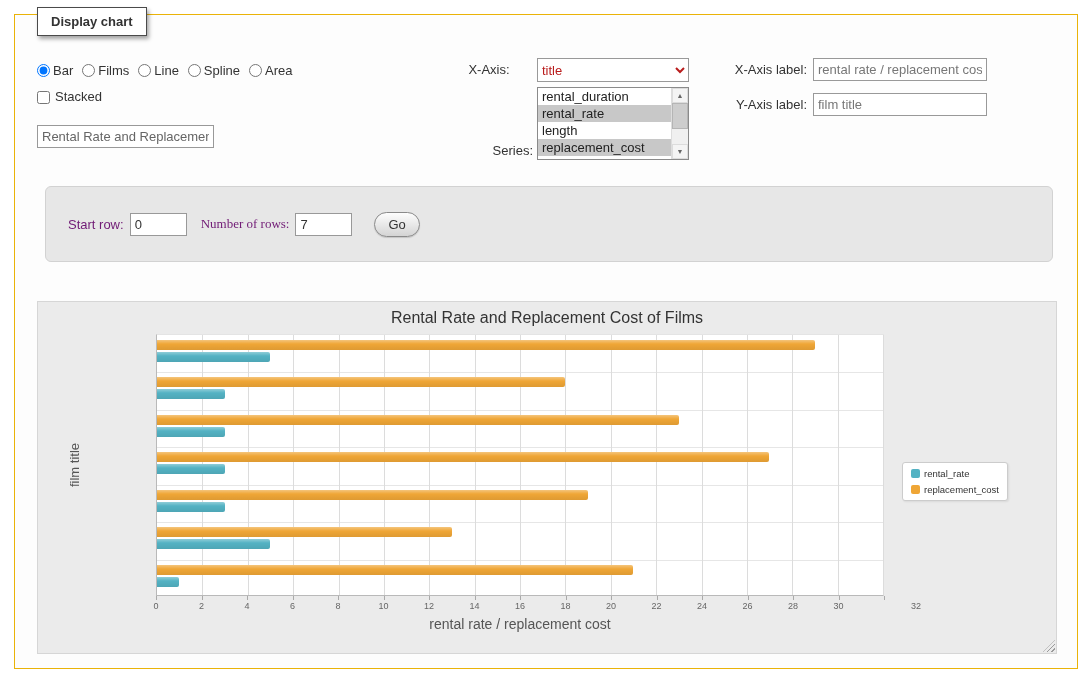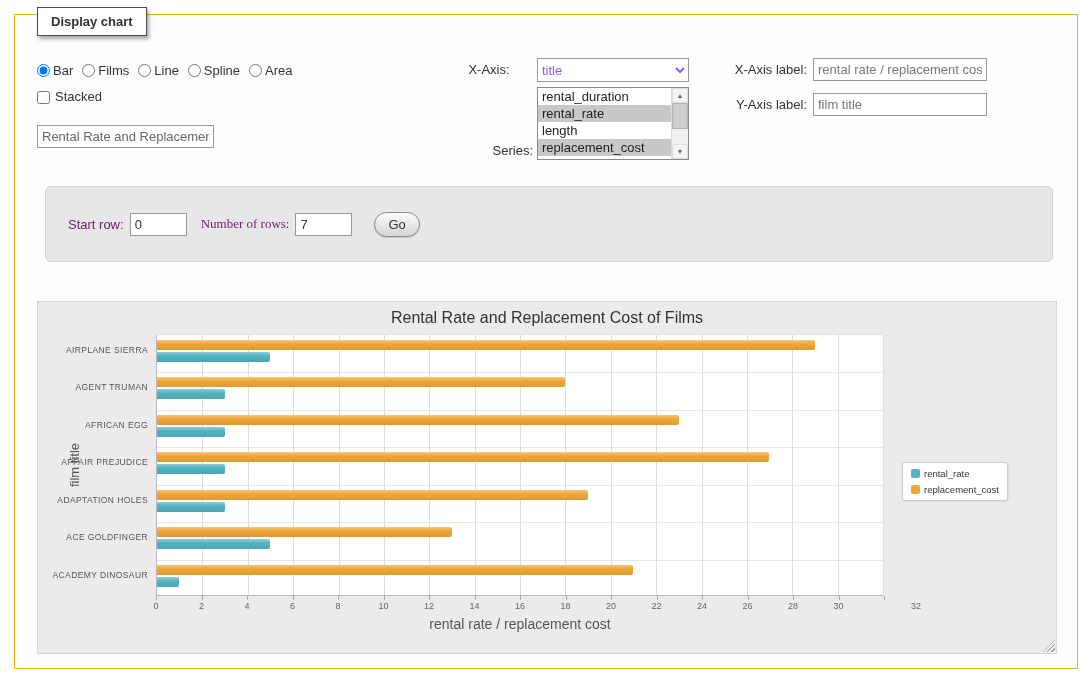--- a/index.html
+++ b/index.html
@@ -15,21 +15,21 @@
   .radio-item { display:flex; align-items:center; gap:3px; cursor:default; }
   .radio-item input { margin:0; }
 
   .stacked-row { position:absolute; left:22px; top:74px; display:flex; align-items:flex-end; gap:5px; font-size:13px; color:#333; }
   .stacked-row input { margin:0; }
 
   input[type="text"], .title-input { font-family:"Liberation Sans", sans-serif; }
   .title-input { position:absolute; left:22px; top:110px; width:177px; height:23px; border:1px solid #999; padding:2px 4px; font-size:13px; color:#666; background:#fff; }
 
   .x-axis-caption { position:absolute; left:430px; top:47px; width:88px; text-align:center; }
-  .x-axis-select { position:absolute; left:522px; top:43px; width:152px; height:24px; font-size:13px; font-family:"Liberation Sans", sans-serif; color:#8b5cf6; border:1px solid #999; background:#fff; }
+  .x-axis-select { position:absolute; left:522px; top:43px; width:152px; height:24px; font-size:13px; font-family:"Liberation Sans", sans-serif; color:#b91c1c; border:1px solid #999; background:#fff; }
   .series-caption { position:absolute; left:430px; top:128px; width:88px; text-align:right; }
 
   .series-list { position:absolute; left:522px; top:72px; width:152px; height:73px; border:1px solid #8a8a8a; background:#fff; display:flex; overflow:hidden; }
   .series-options { flex:1; overflow:hidden; }
   .list-option { height:17px; line-height:17px; padding:0 4px; font-size:13px; color:#222; white-space:nowrap; overflow:hidden; }
   .list-option.selected { background:#c8c8c8; }
   .scrollbar { width:17px; background:#f0f0f0; border-left:1px solid #ddd; display:flex; flex-direction:column; }
   .scroll-btn { height:15px; font-size:7px; color:#666; display:flex; align-items:center; justify-content:center; background:#f4f4f4; border:1px solid #dcdcdc; }
   .scroll-track { flex:1; position:relative; }
   .scroll-thumb { position:absolute; top:0; left:0; right:0; height:26px; background:#cdcdcd; border:1px solid #b5b5b5; }
@@ -136,29 +136,20 @@
       <span class="lbl">Start row:</span>
       <input type="text" class="small-input" value="0" style="">
       <span class="lbl ml14">Number of rows:</span>
       <input type="text" class="small-input" value="7" style="">
       <button class="go-button">Go</button>
     </div>
 
     <div class="chart-panel">
       <div class="chart-title">Rental Rate and Replacement Cost of Films</div>
       <div class="y-axis-title">film title</div>
-      <div class="cat-labels">
-          <div class="cat-label" style="top: 0px;">AIRPLANE SIERRA</div>
-          <div class="cat-label" style="top: 37.4286px;">AGENT TRUMAN</div>
-          <div class="cat-label" style="top: 74.8571px;">AFRICAN EGG</div>
-          <div class="cat-label" style="top: 112.286px;">AFFAIR PREJUDICE</div>
-          <div class="cat-label" style="top: 149.714px;">ADAPTATION HOLES</div>
-          <div class="cat-label" style="top: 187.143px;">ACE GOLDFINGER</div>
-          <div class="cat-label" style="top: 224.571px;">ACADEMY DINOSAUR</div>
-        </div>
       <div class="plot-area">
           <div class="hgrid" style="top: 37.4286px;"></div>
           <div class="hgrid" style="top: 74.8571px;"></div>
           <div class="hgrid" style="top: 112.286px;"></div>
           <div class="hgrid" style="top: 149.714px;"></div>
           <div class="hgrid" style="top: 187.143px;"></div>
           <div class="hgrid" style="top: 224.571px;"></div>
           <div class="vgrid" style="left: 6.25%;"></div>
           <div class="vgrid" style="left: 12.5%;"></div>
           <div class="vgrid" style="left: 18.75%;"></div>

